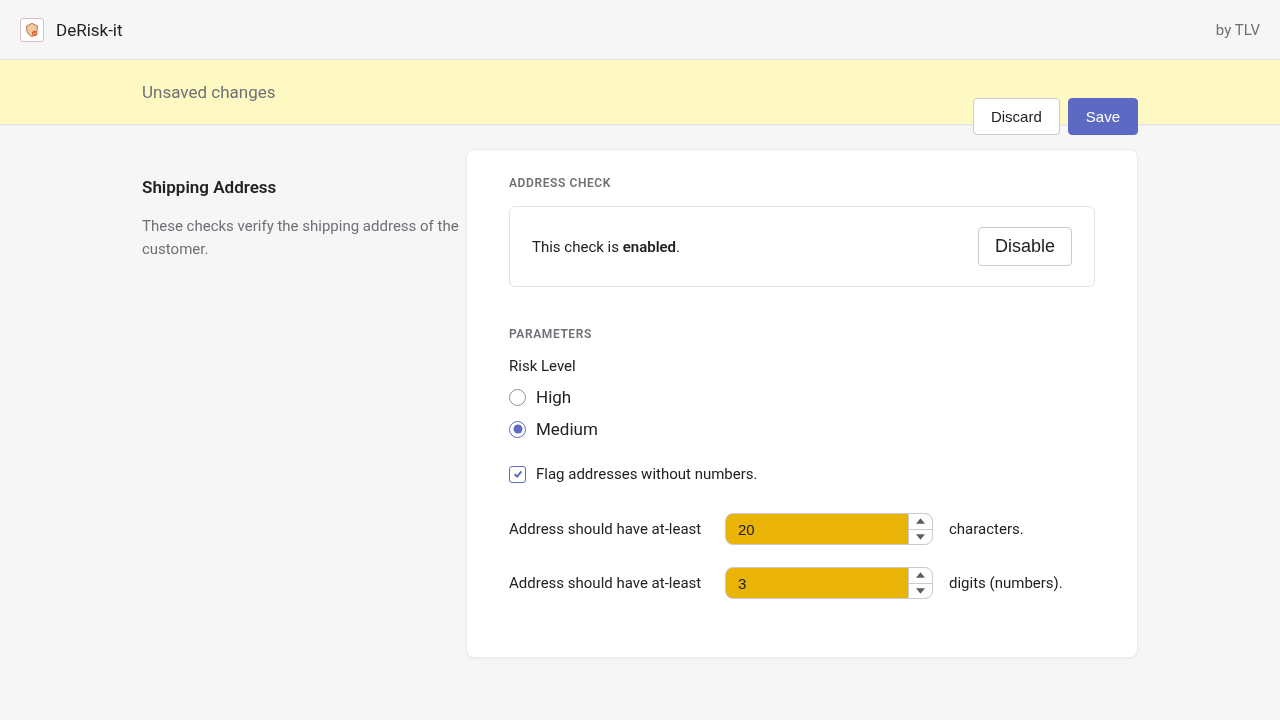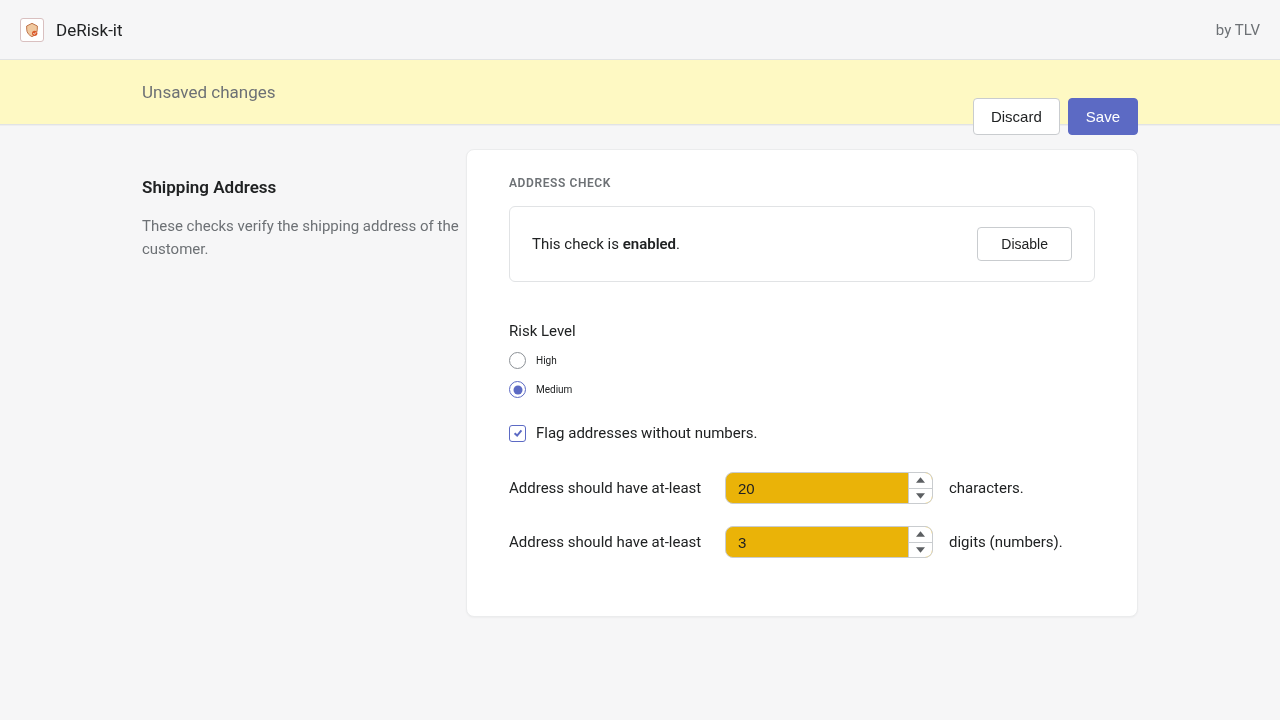--- a/index.html
+++ b/index.html
@@ -78,22 +78,22 @@
     background: #fff;
     color: #202223;
   }
   .btn-primary {
     background: #5c6ac4;
     border-color: #5c6ac4;
     color: #fff;
     text-align: right;
   }
   .btn-small {
-    padding: 8px 23px;
-    font-size: 14px;
+    padding: 8px 16px;
+    font-size: 18px;
   }
 
   
   .main {
     display: flex;
     padding: 24px 142px;
   }
   .left-col {
     width: 324px;
     padding-top: 28px;
@@ -166,21 +166,21 @@
   }
   .radio.checked::after {
     content: "";
     position: absolute;
     width: 9px; height: 9px;
     border-radius: 50%;
     background: #5c6ac4;
     top: 50%; left: 50%;
     transform: translate(-50%, -50%);
   }
-  .radio-label { font-size: 10px; color: #202223; }
+  .radio-label { font-size: 17px; color: #202223; }
 
   .checkbox-row {
     display: flex;
     align-items: center;
     gap: 10px;
     margin-top: 26px;
     margin-bottom: 30px;
     cursor: pointer;
   }
   .checkbox {
@@ -281,20 +281,21 @@
 
     <div class="card-label">ADDRESS CHECK</div>
 
     <div class="status-card">
       <div class="status-text">
         <span>This check is </span><strong>enabled</strong><span>.</span>
       </div>
       <button class="btn btn-small">Disable</button>
     </div>
 
+    <div class="card-label">PARAMETERS</div>
 
     <div class="param-group-label">Risk Level</div>
 
     <div class="radio-row">
       <div class="radio"></div>
       <div class="radio-label">High</div>
     </div>
     <div class="radio-row">
       <div class="radio checked"></div>
       <div class="radio-label">Medium</div>

